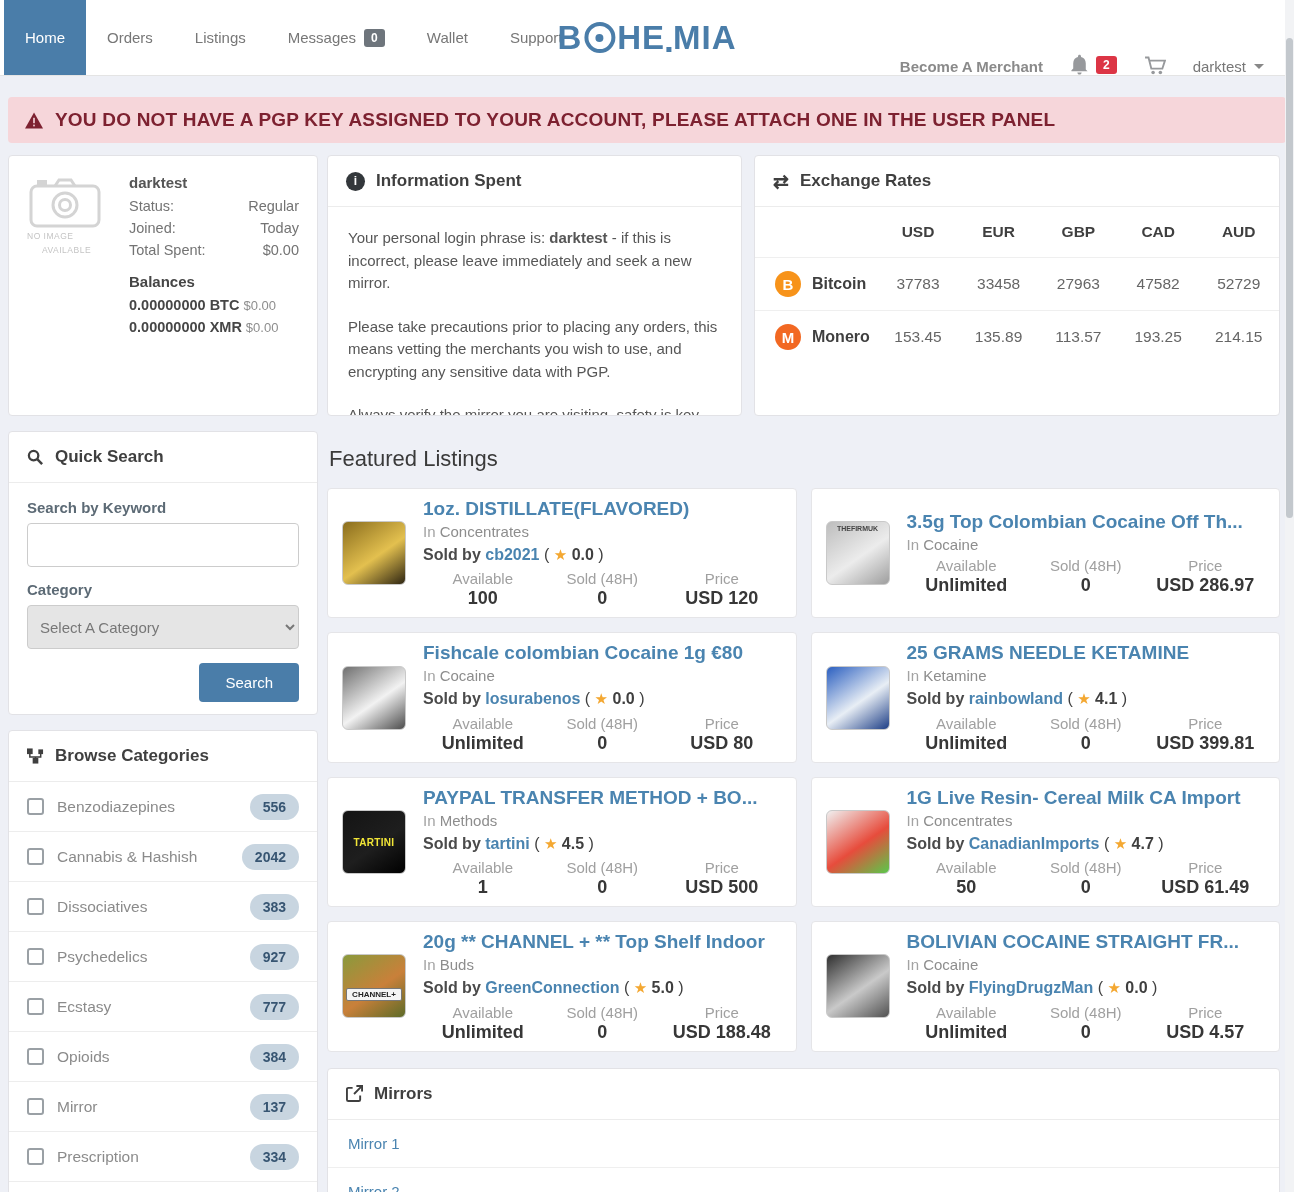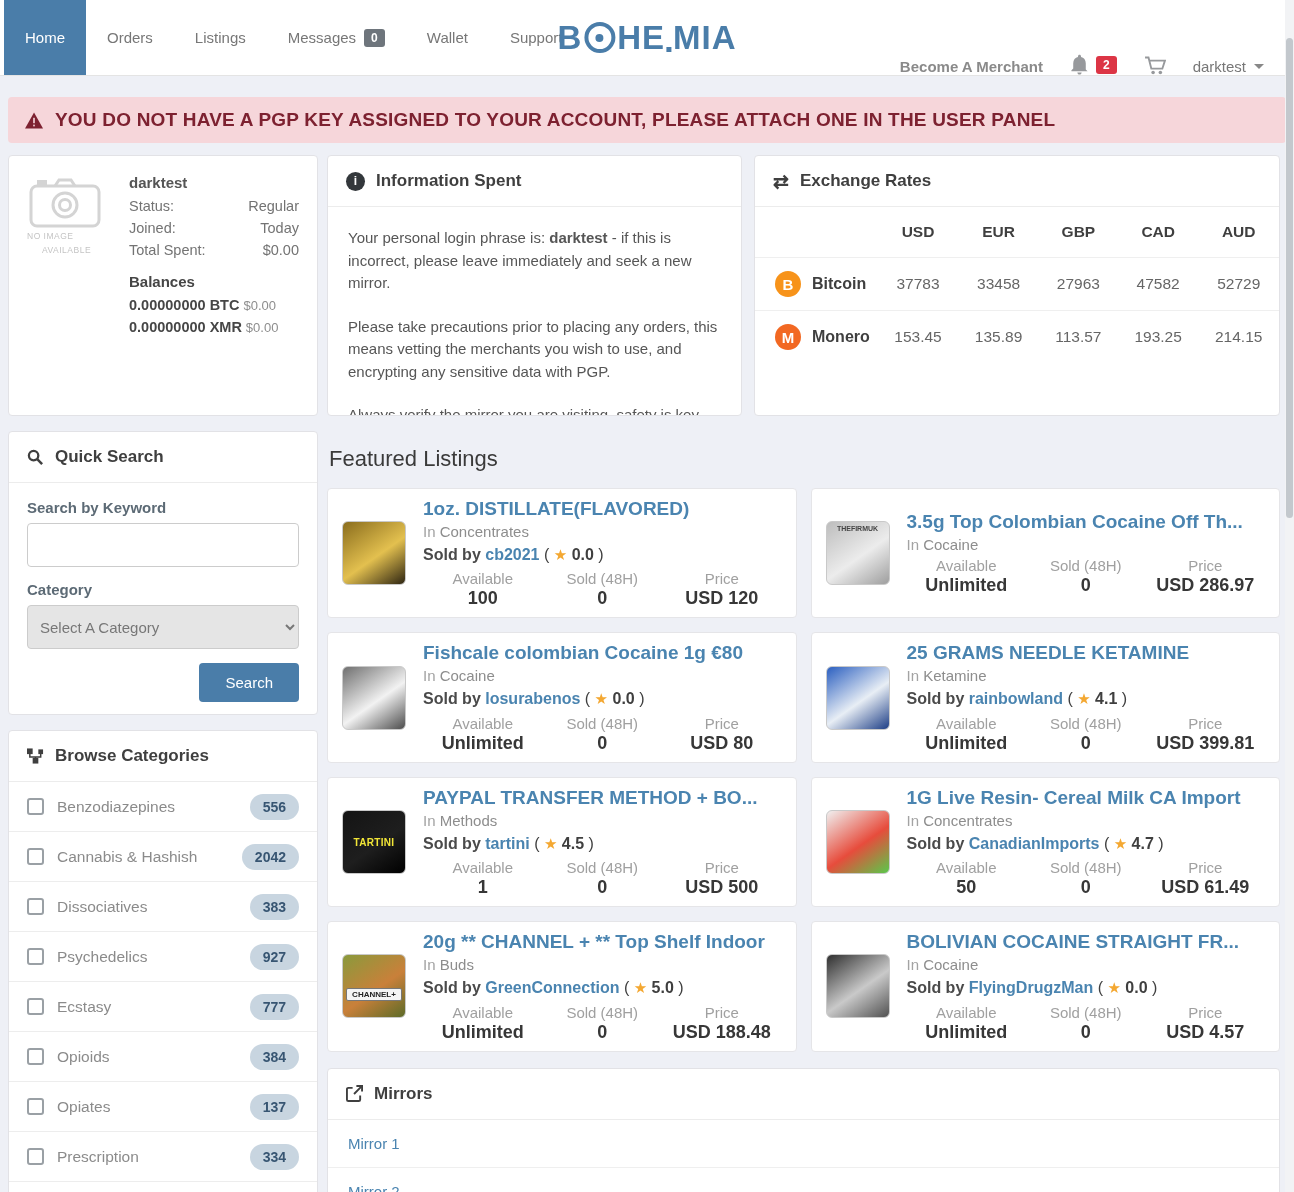--- a/index.html
+++ b/index.html
@@ -287,21 +287,21 @@
             <span class="cat-label">Ecstasy</span>
             <span class="cat-badge">777</span>
           </div>
           <div class="cat-row">
             <input type="checkbox" class="cat-check" style="">
             <span class="cat-label">Opioids</span>
             <span class="cat-badge">384</span>
           </div>
           <div class="cat-row">
             <input type="checkbox" class="cat-check" style="">
-            <span class="cat-label">Opiates</span>
+            <span class="cat-label">Mirror</span>
             <span class="cat-badge">137</span>
           </div>
           <div class="cat-row">
             <input type="checkbox" class="cat-check" style="">
             <span class="cat-label">Prescription</span>
             <span class="cat-badge">334</span>
           </div>
           <div class="cat-row">
 
             <span class="cat-label"></span>

